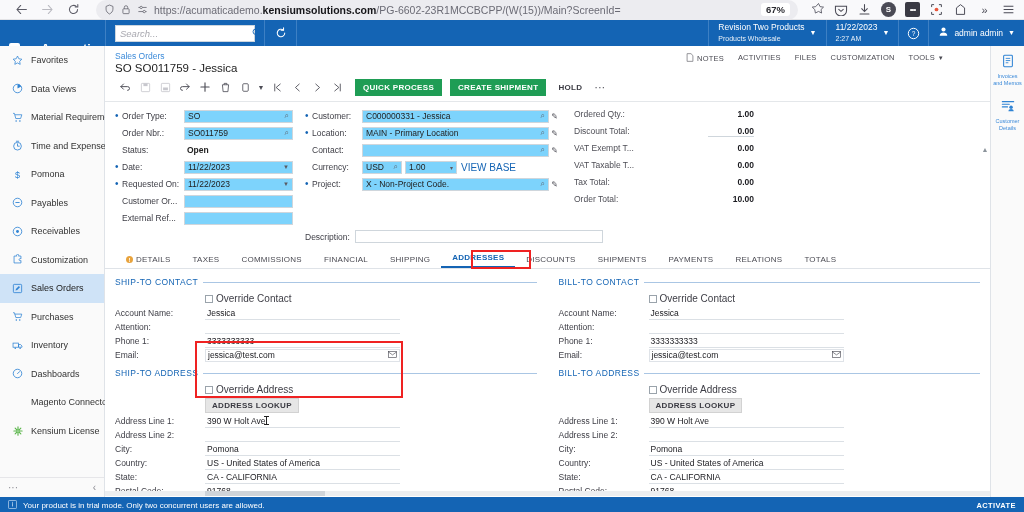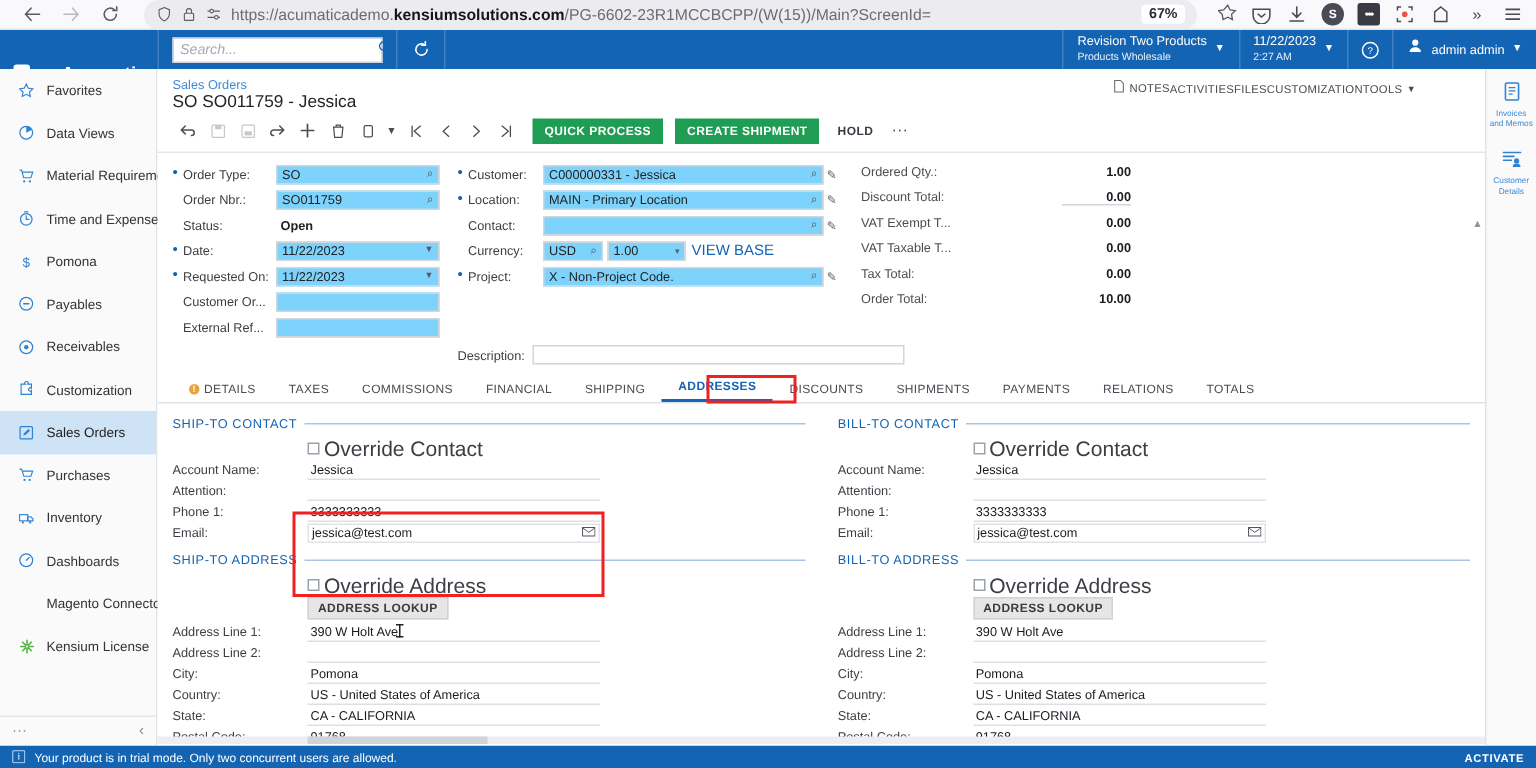--- a/index.html
+++ b/index.html
@@ -118,21 +118,21 @@
   
   .main {
     flex: 1; background: #fff; position: relative; display: flex; flex-direction: column;
     min-width: 0;
   }
   .page-head { padding: 5px 10px 0 10px; position: relative; }
   .breadcrumb { font-size: 8.5px; color: #3b8ad9; }
   .page-title { font-size: 11.5px; color: #222; margin-top: 1px; }
 
   .headright {
-    position: absolute; right: 46px; top: 7px; display: flex; align-items: flex-end; 
+    position: absolute; right: 46px; top: 7px; display: flex; align-items: flex-start; gap: 14px;
   }
   .head-link {
     font-size: 7.5px; color: #4a4a52; letter-spacing: .2px; cursor: pointer;
     display: flex; align-items: center; gap: 3px;
   }
   .note-ic { font-size: 9px; color: #6b6b73; }
 
   .toolbar {
     display: flex; align-items: center; gap: 0; padding: 4px 10px 5px 10px;
     border-bottom: 1px solid #e4e7ea;
@@ -223,21 +223,21 @@
     display: flex; align-items: center; font-size: 8.5px; color: #1a1a1f; padding: 0 2px;
     position: relative;
   }
   .aval.boxed { border: 1px solid #dfe3e8; border-bottom-color: #dfe3e8; }
   .aval .env { position: absolute; right: 2px; font-size: 8px; color: #4d4d56; }
   .chk-row { display: flex; align-items: center; height: 15px; padding-left: 90px; }
   .chkbox {
     width: 8px; height: 8px; border: 1px solid #9aa3ab; background: #fff; margin-right: 3px;
     flex: 0 0 8px;
   }
-  .chk-label { font-size: 14px; color: #3d3d45; }
+  .chk-label { font-size: 10px; color: #3d3d45; }
   .lookup-row { display: flex; padding-left: 90px; height: 17px; align-items: center; }
   .lookup-btn {
     background: #e6e6e6; border: 1px solid #d2d2d2; font-size: 8px; color: #3a3a42;
     letter-spacing: .3px; padding: 2px 6px; cursor: pointer; font-family: inherit;
     font-weight: 600;
   }
   .cursor-bar {
     display: inline-block; width: 1px; height: 9px; background: #222; margin-left: 1px;
     position: relative;
   }

